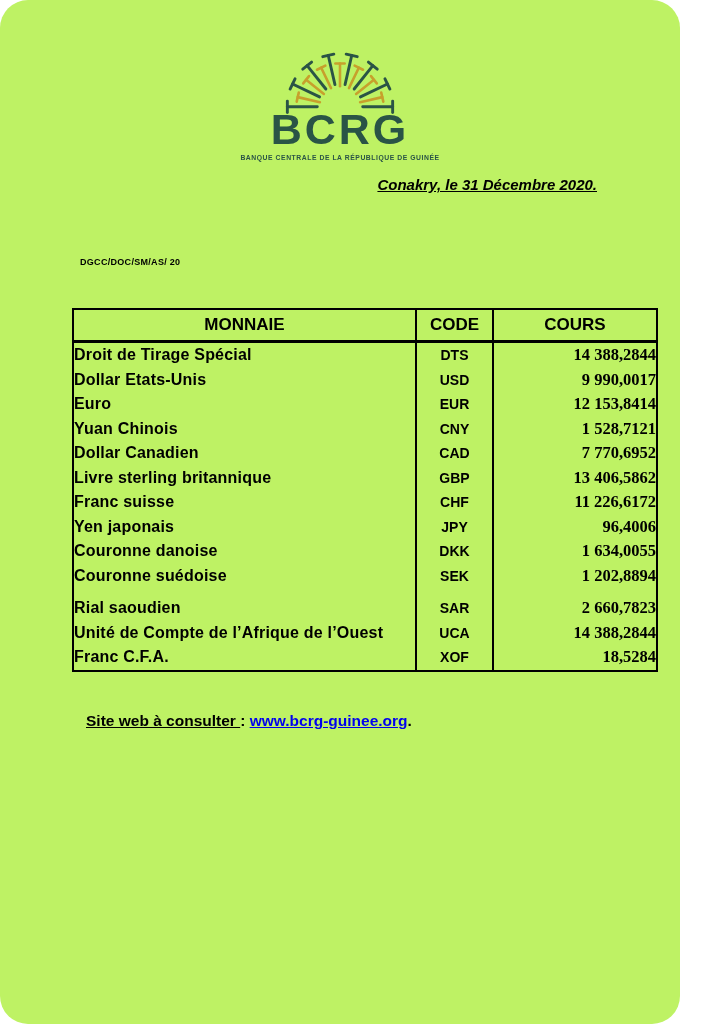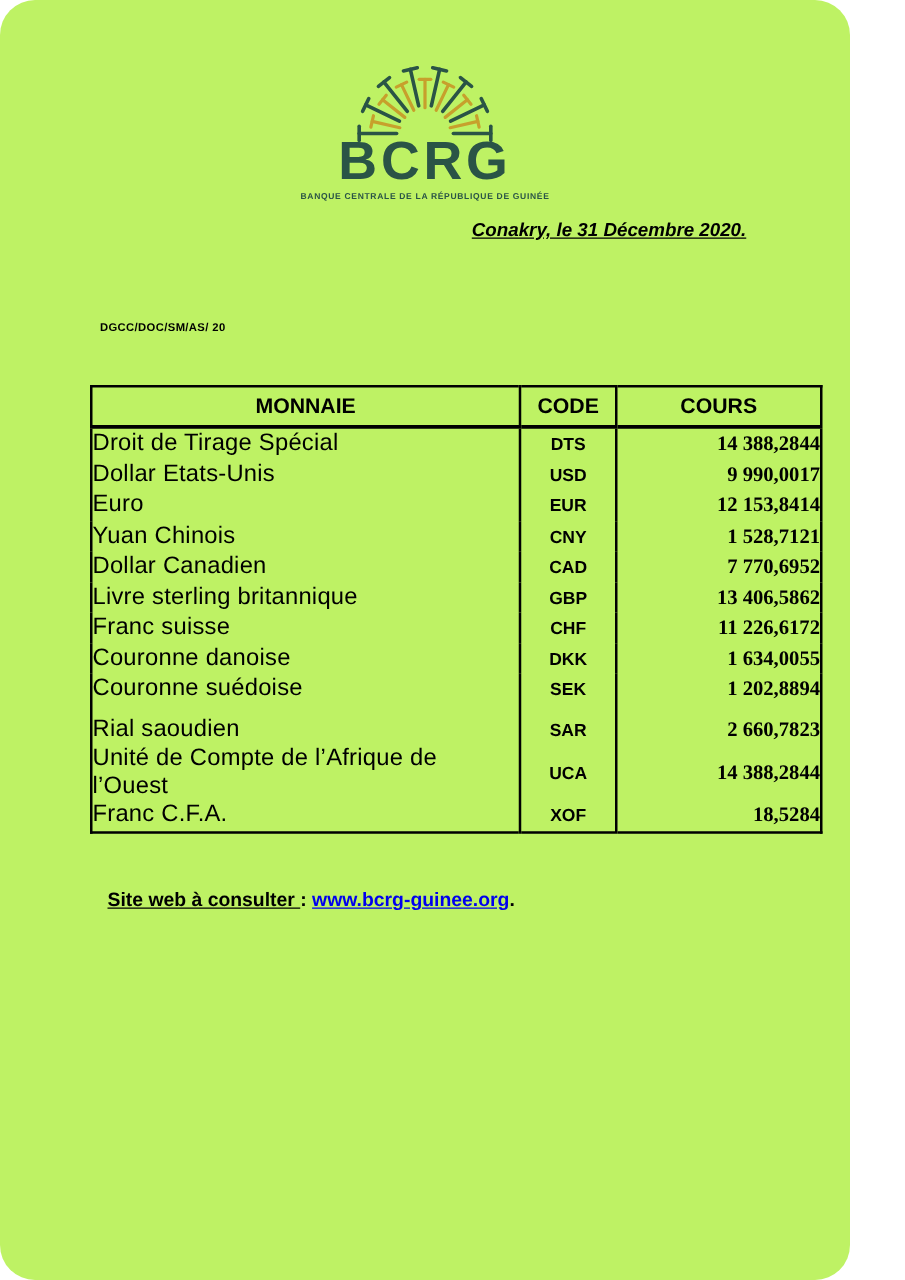--- a/index.html
+++ b/index.html
@@ -92,22 +92,22 @@
     padding: 0;
   }
   table.rates td {
     height: 24.5px;
     padding: 0;
     vertical-align: middle;
   }
   .col-code { border-left: 2px solid #000; border-right: 2px solid #000; }
   td.monnaie {
     padding-left: 8px;
-    font-size: 19px;
-    font-weight: normal;
+    font-size: 16px;
+    font-weight: bold;
     letter-spacing: 0.2px;
   }
   td.code {
     text-align: center;
     font-size: 14px;
     font-weight: bold;
     margin-left: 28px;
   }
   td.cours {
     text-align: right;
@@ -219,20 +219,25 @@
         <td class="monnaie">Livre sterling britannique</td>
         <td class="code col-code">GBP</td>
         <td class="cours">13 406,5862</td>
       </tr>
       <tr>
         <td class="monnaie">Franc suisse</td>
         <td class="code col-code">CHF</td>
         <td class="cours">11 226,6172</td>
       </tr>
       <tr>
+        <td class="monnaie">Yen japonais</td>
+        <td class="code col-code">JPY</td>
+        <td class="cours">96,4006</td>
+      </tr>
+      <tr>
         <td class="monnaie">Couronne danoise</td>
         <td class="code col-code">DKK</td>
         <td class="cours">1 634,0055</td>
       </tr>
       <tr>
         <td class="monnaie">Couronne suédoise</td>
         <td class="code col-code">SEK</td>
         <td class="cours">1 202,8894</td>
       </tr>
       <tr class="gap-row">

